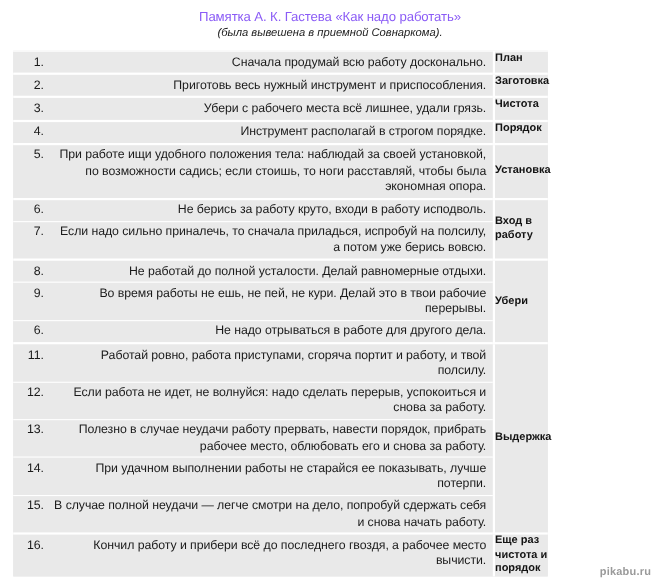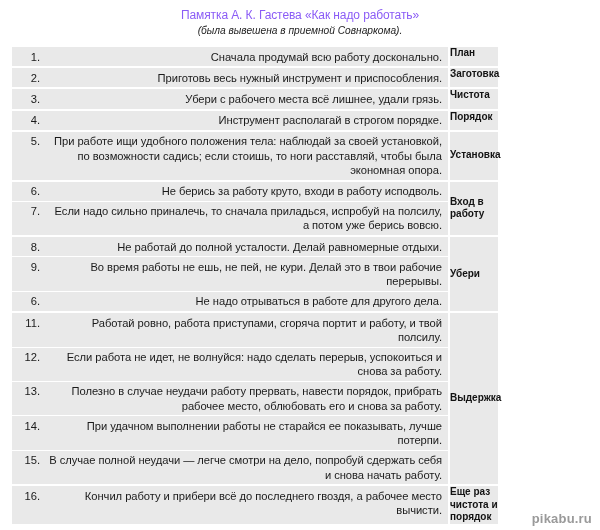--- a/index.html
+++ b/index.html
@@ -118,21 +118,21 @@
     color: #1a1a1a;
     letter-spacing: -0.05px;
     text-align: right;
   }
 
   
   .watermark {
     position: absolute;
     right: 8px;
     bottom: 4px;
-    font-size: 13px;
+    font-size: 10px;
     font-weight: bold;
     color: #9a9a9a;
     letter-spacing: 0.2px;
   }
 </style>
 </head>
 <body>
 
 <div class="sheet">
 

